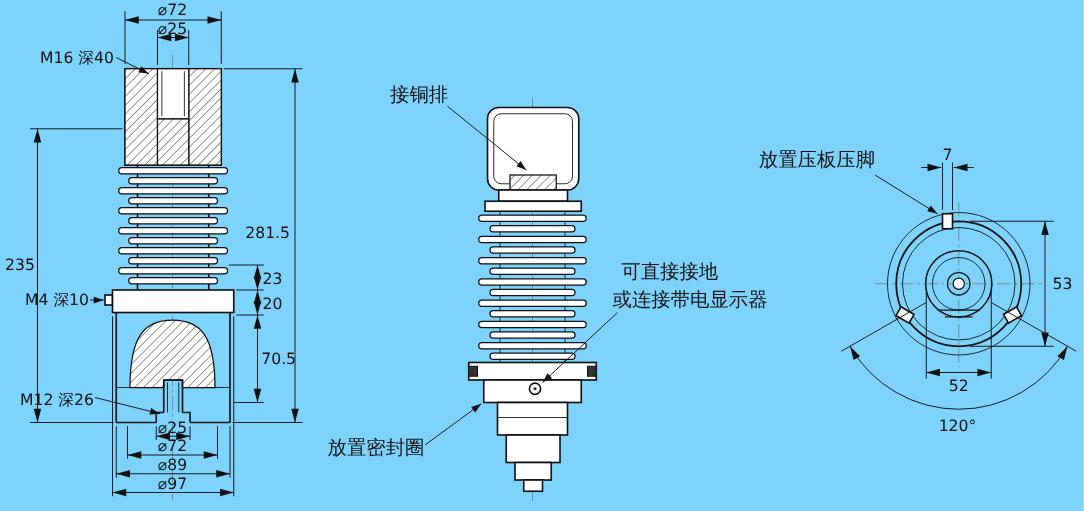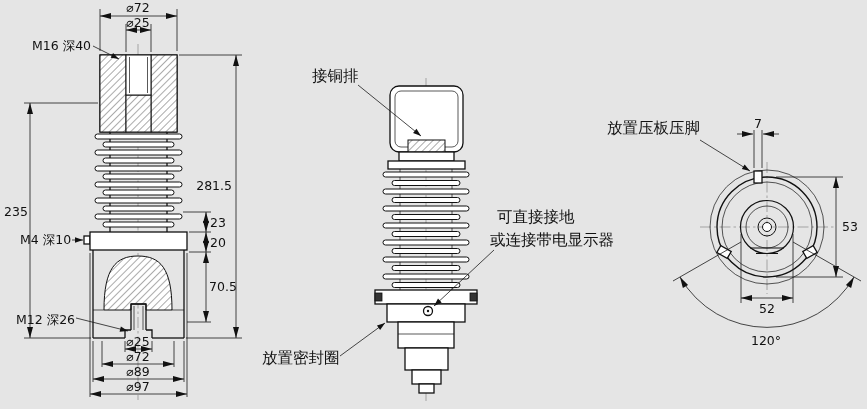--- a/index.html
+++ b/index.html
@@ -1,16 +1,16 @@
 <!DOCTYPE html>
 <html><head>
 <meta charset="utf-8">
 <style>
   html,body{margin:0;padding:0;background:#ffffff;}
-  .stage{position:relative;width:867px;height:409px;background:#e5e5e5;overflow:hidden;}
+  .stage{position:relative;width:867px;height:409px;background:#7dd3fc;overflow:hidden;}
   svg{display:block;}
   .ol{fill:#fff;stroke:#111;stroke-width:1.3;}
   .ln{stroke:#111;stroke-width:1.3;fill:none;}
   .tn{stroke:#111;stroke-width:0.7;fill:none;}
   .dm{stroke:#1a1a1a;stroke-width:0.8;fill:none;}
   .cl{stroke:#777;stroke-width:0.6;stroke-dasharray:11 3 2.5 3;fill:none;}
   .ht{fill:url(#hatch);stroke:#111;stroke-width:1;}
   .rib{fill:#fff;stroke:#111;stroke-width:1;}
   text.d{font:12.5px "DejaVu Sans","Liberation Sans",sans-serif;fill:#111;}
   text.c{font:15.5px "DejaVu Sans","Liberation Sans",sans-serif;fill:#111;}

